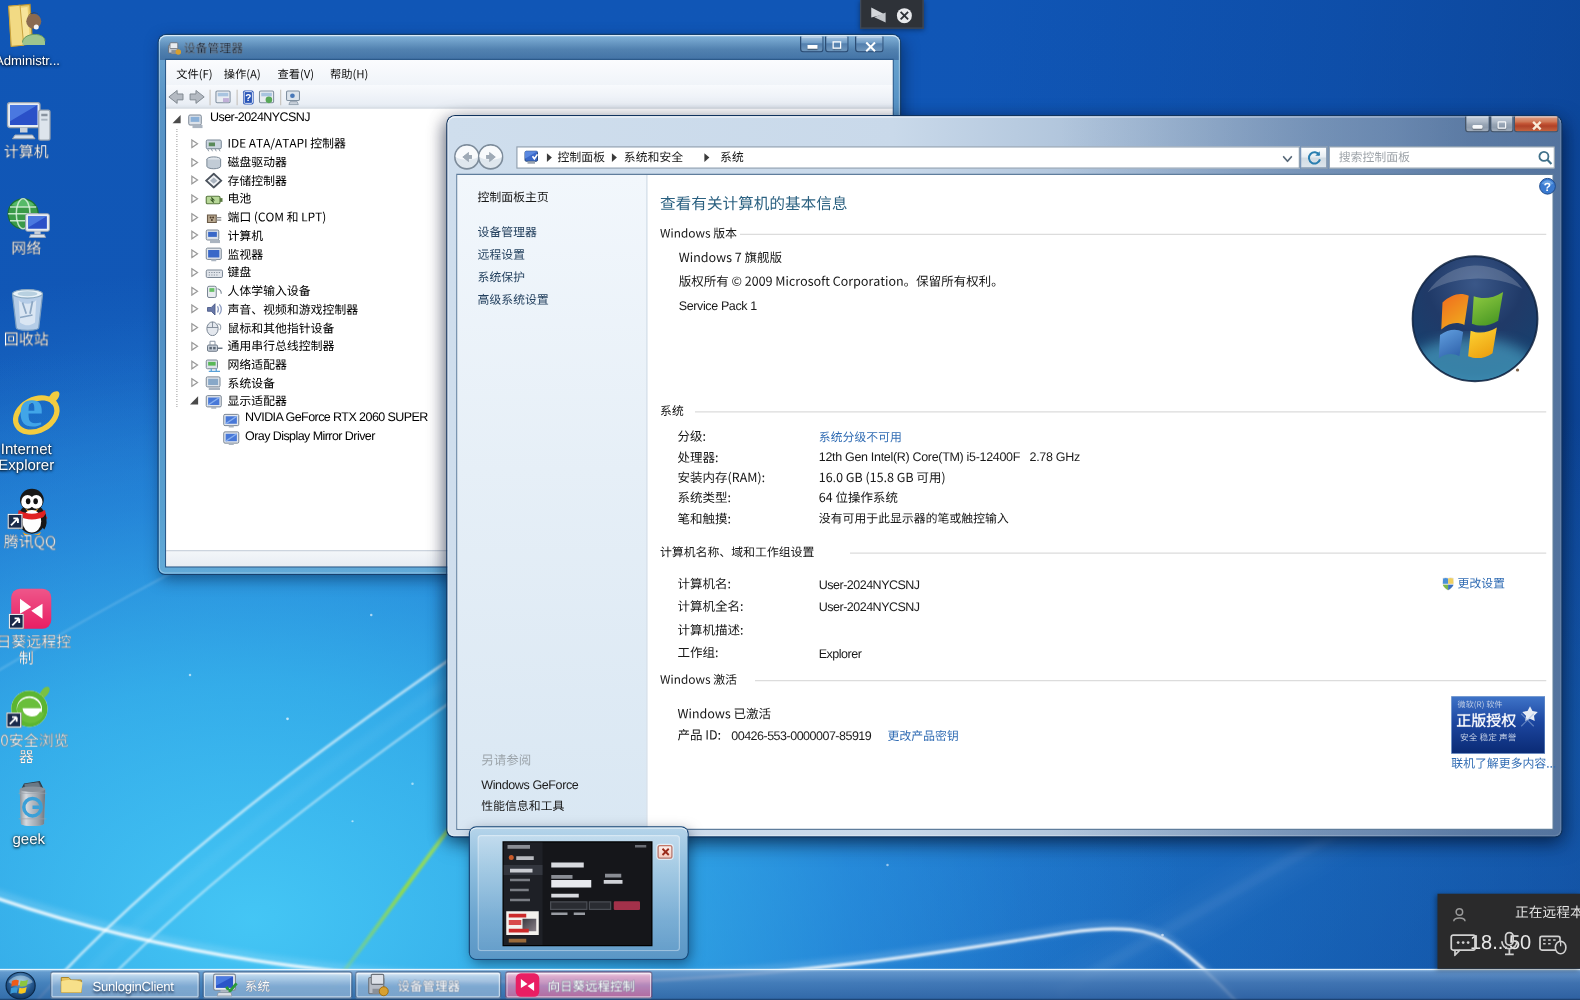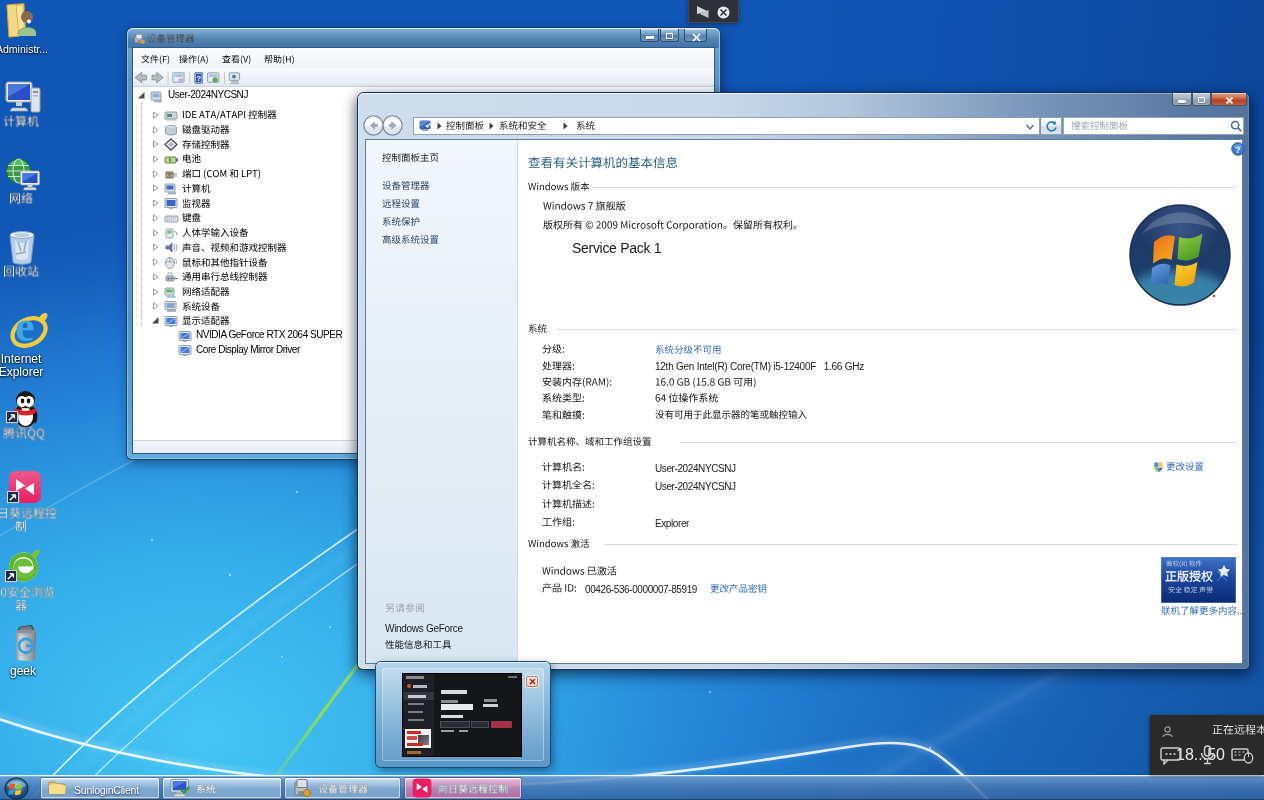--- a/index.html
+++ b/index.html
@@ -813,28 +813,28 @@
       <use href="#g93" x="3000"></use>
       <use href="#g25" x="4000"></use>
     </g>
   </svg>
 <svg class="abs" style="left:178px;top:329.7px" width="15" height="13" viewBox="0 0 15 13">
     <rect x="1" y="1.5" width="12" height="9" rx="1" fill="#e4e8ee" stroke="#7a8694" stroke-width=".8"></rect>
     <rect x="2.5" y="3" width="9" height="6" fill="#4878d8"></rect>
     <path d="M2.5,9 L11.5,3" stroke="#88b0f0" stroke-width="1.2"></path>
     <rect x="5" y="10.5" width="4" height="1.5" fill="#aab4c0"></rect>
   </svg>
-<div class="abs" style="left:196px;top:329.4px;font-size:10px;letter-spacing:-.45px;color:#000;white-space:nowrap">NVIDIA GeForce RTX 2064 SUPER</div>
+<div class="abs" style="left:196px;top:329.4px;font-size:10px;letter-spacing:-.45px;color:#000;white-space:nowrap">NVIDIA GeForce RTX 2060 SUPER</div>
 <svg class="abs" style="left:178px;top:344.4px" width="15" height="13" viewBox="0 0 15 13">
     <rect x="1" y="1.5" width="12" height="9" rx="1" fill="#e4e8ee" stroke="#7a8694" stroke-width=".8"></rect>
     <rect x="2.5" y="3" width="9" height="6" fill="#4878d8"></rect>
     <path d="M2.5,9 L11.5,3" stroke="#88b0f0" stroke-width="1.2"></path>
     <rect x="5" y="10.5" width="4" height="1.5" fill="#aab4c0"></rect>
   </svg>
-<div class="abs" style="left:196px;top:344.1px;font-size:10px;letter-spacing:-.45px;color:#000;white-space:nowrap">Core Display Mirror Driver</div>
+<div class="abs" style="left:196px;top:344.1px;font-size:10px;letter-spacing:-.45px;color:#000;white-space:nowrap">Oray Display Mirror Driver</div>
 <div class="abs" style="left:133px;top:440px;width:581px;height:13px;background:linear-gradient(180deg,#f3f6f9,#e8edf3);border-top:1px solid #ccd4de"></div>
 <div class="abs" style="left:358px;top:93px;width:891px;height:576px;border-radius:6px 6px 5px 5px;
 background:linear-gradient(90deg,#cfdeed 0%,#c9d9ea 40%,#a7bdd6 62%,#87a2c2 78%,#7692b4 92%,#7c98ba 100%);
 box-shadow:0 0 0 1px #10335e, 3px 5px 16px rgba(0,15,40,.55), -4px 3px 12px rgba(0,15,40,.35), inset 0 1px 0 rgba(255,255,255,.6), inset 0 0 0 1px rgba(255,255,255,.3)"></div>
 <div class="abs" style="left:358px;top:93px;width:891px;height:576px;border-radius:6px 6px 5px 5px;
 background:linear-gradient(90deg,rgba(207,222,237,0) 55%,rgba(70,105,155,.38) 85%,rgba(50,85,135,.55) 100%);pointer-events:none"></div>
 <div class="abs" style="left:1172px;top:93px;width:20px;height:13px;background:linear-gradient(180deg,#c3cdd9 0%,#aeb9c7 35%,#98a5b5 55%,#8e9cad 75%,#a2aebd 100%);border:1px solid #46566a;border-top:none;border-radius:0 0 3px 3px;box-shadow:inset 0 1px 0 rgba(255,255,255,.5)"></div>
 <div class="abs" style="left:1178px;top:99.5px;width:8px;height:3px;background:#f6f8fa;border-radius:1px;box-shadow:0 1px 1px rgba(0,0,0,.35)"></div>
 <div class="abs" style="left:1192px;top:93px;width:19px;height:13px;background:linear-gradient(180deg,#c3cdd9 0%,#aeb9c7 35%,#98a5b5 55%,#8e9cad 75%,#a2aebd 100%);border:1px solid #46566a;border-top:none;border-radius:0 0 3px 3px;box-shadow:inset 0 1px 0 rgba(255,255,255,.5)"></div>
 <div class="abs" style="left:1198px;top:96.5px;width:7px;height:6px;border:1.5px solid #f6f8fa;border-radius:1px;box-shadow:0 1px 1px rgba(0,0,0,.3)"></div>
@@ -1077,21 +1077,21 @@
       <use href="#g146" x="17992"></use>
       <use href="#g105" x="18992"></use>
       <use href="#g147" x="19992"></use>
       <use href="#g136" x="20992"></use>
       <use href="#g119" x="21992"></use>
       <use href="#g135" x="22992"></use>
       <use href="#g148" x="23992"></use>
       <use href="#g146" x="24992"></use>
     </g>
   </svg>
-<div class="abs" style="left:572px;top:239.5px;font-size:14px;letter-spacing:-.3px;color:#1a1a1a">Service Pack 1</div>
+<div class="abs" style="left:543px;top:239.5px;font-size:10px;letter-spacing:-.3px;color:#1a1a1a">Service Pack 1</div>
 <svg class="abs" style="left:1129px;top:204px" width="103" height="103" viewBox="0 0 103 103">
 <defs>
 <radialGradient id="orbbg" cx=".5" cy=".22" r=".95">
 <stop offset="0" stop-color="#3a5788"></stop>
         <stop offset=".4" stop-color="#203a68"></stop>
         <stop offset=".42" stop-color="#203a68"></stop>
         <stop offset=".75" stop-color="#17406e"></stop>
         <stop offset="1" stop-color="#2a6a94"></stop>
 </radialGradient>
 <linearGradient id="fl1" x1="0" y1="0" x2=".6" y2="1">
@@ -1155,21 +1155,21 @@
     </g>
   </svg>
 <svg style="position:absolute;left:542.0px;top:358.7px;overflow:visible" width="33" height="14">
     <g fill="#1a1a1a" transform="translate(0,10.60) scale(0.010000,-0.010000)">
       <use href="#g153" x="0"></use>
       <use href="#g29" x="1000"></use>
       <use href="#g25" x="2000"></use>
       <use href="#g150" x="3000"></use>
     </g>
   </svg>
-<div class="abs" style="left:655px;top:361.2px;font-size:10px;letter-spacing:-.25px;color:#1a1a1a;white-space:pre">12th Gen Intel(R) Core(TM) i5-12400F   1.66 GHz</div>
+<div class="abs" style="left:655px;top:361.2px;font-size:10px;letter-spacing:-.25px;color:#1a1a1a;white-space:pre">12th Gen Intel(R) Core(TM) i5-12400F   2.78 GHz</div>
 <svg style="position:absolute;left:542.0px;top:375.0px;overflow:visible" width="70" height="14">
     <g fill="#1a1a1a" transform="translate(0,10.60) scale(0.010000,-0.010000)">
       <use href="#g21" x="0"></use>
       <use href="#g154" x="1000"></use>
       <use href="#g155" x="2000"></use>
       <use href="#g55" x="3000"></use>
       <use href="#g32" x="4000"></use>
       <use href="#g156" x="4338"></use>
       <use href="#g37" x="4973"></use>
       <use href="#g63" x="5581"></use>
@@ -1357,21 +1357,21 @@
 <svg style="position:absolute;left:542.0px;top:581.4px;overflow:visible" width="35" height="14">
     <g fill="#1a1a1a" transform="translate(0,10.60) scale(0.010000,-0.010000)">
       <use href="#g185" x="0"></use>
       <use href="#g186" x="1000"></use>
       <use href="#g47" x="2000"></use>
       <use href="#g44" x="2224"></use>
       <use href="#g45" x="2517"></use>
       <use href="#g150" x="3205"></use>
     </g>
   </svg>
-<div class="abs" style="left:585px;top:584px;font-size:10px;letter-spacing:-.4px;color:#1a1a1a">00426-536-0000007-85919</div>
+<div class="abs" style="left:585px;top:584px;font-size:10px;letter-spacing:-.4px;color:#1a1a1a">00426-553-0000007-85919</div>
 <svg style="position:absolute;left:710.0px;top:581.9px;overflow:visible" width="57" height="13">
     <g fill="#2f6bb3" transform="translate(0,10.07) scale(0.009500,-0.009500)">
       <use href="#g178" x="0"></use>
       <use href="#g179" x="1000"></use>
       <use href="#g185" x="2000"></use>
       <use href="#g186" x="3000"></use>
       <use href="#g187" x="4000"></use>
       <use href="#g188" x="5000"></use>
     </g>
   </svg>

